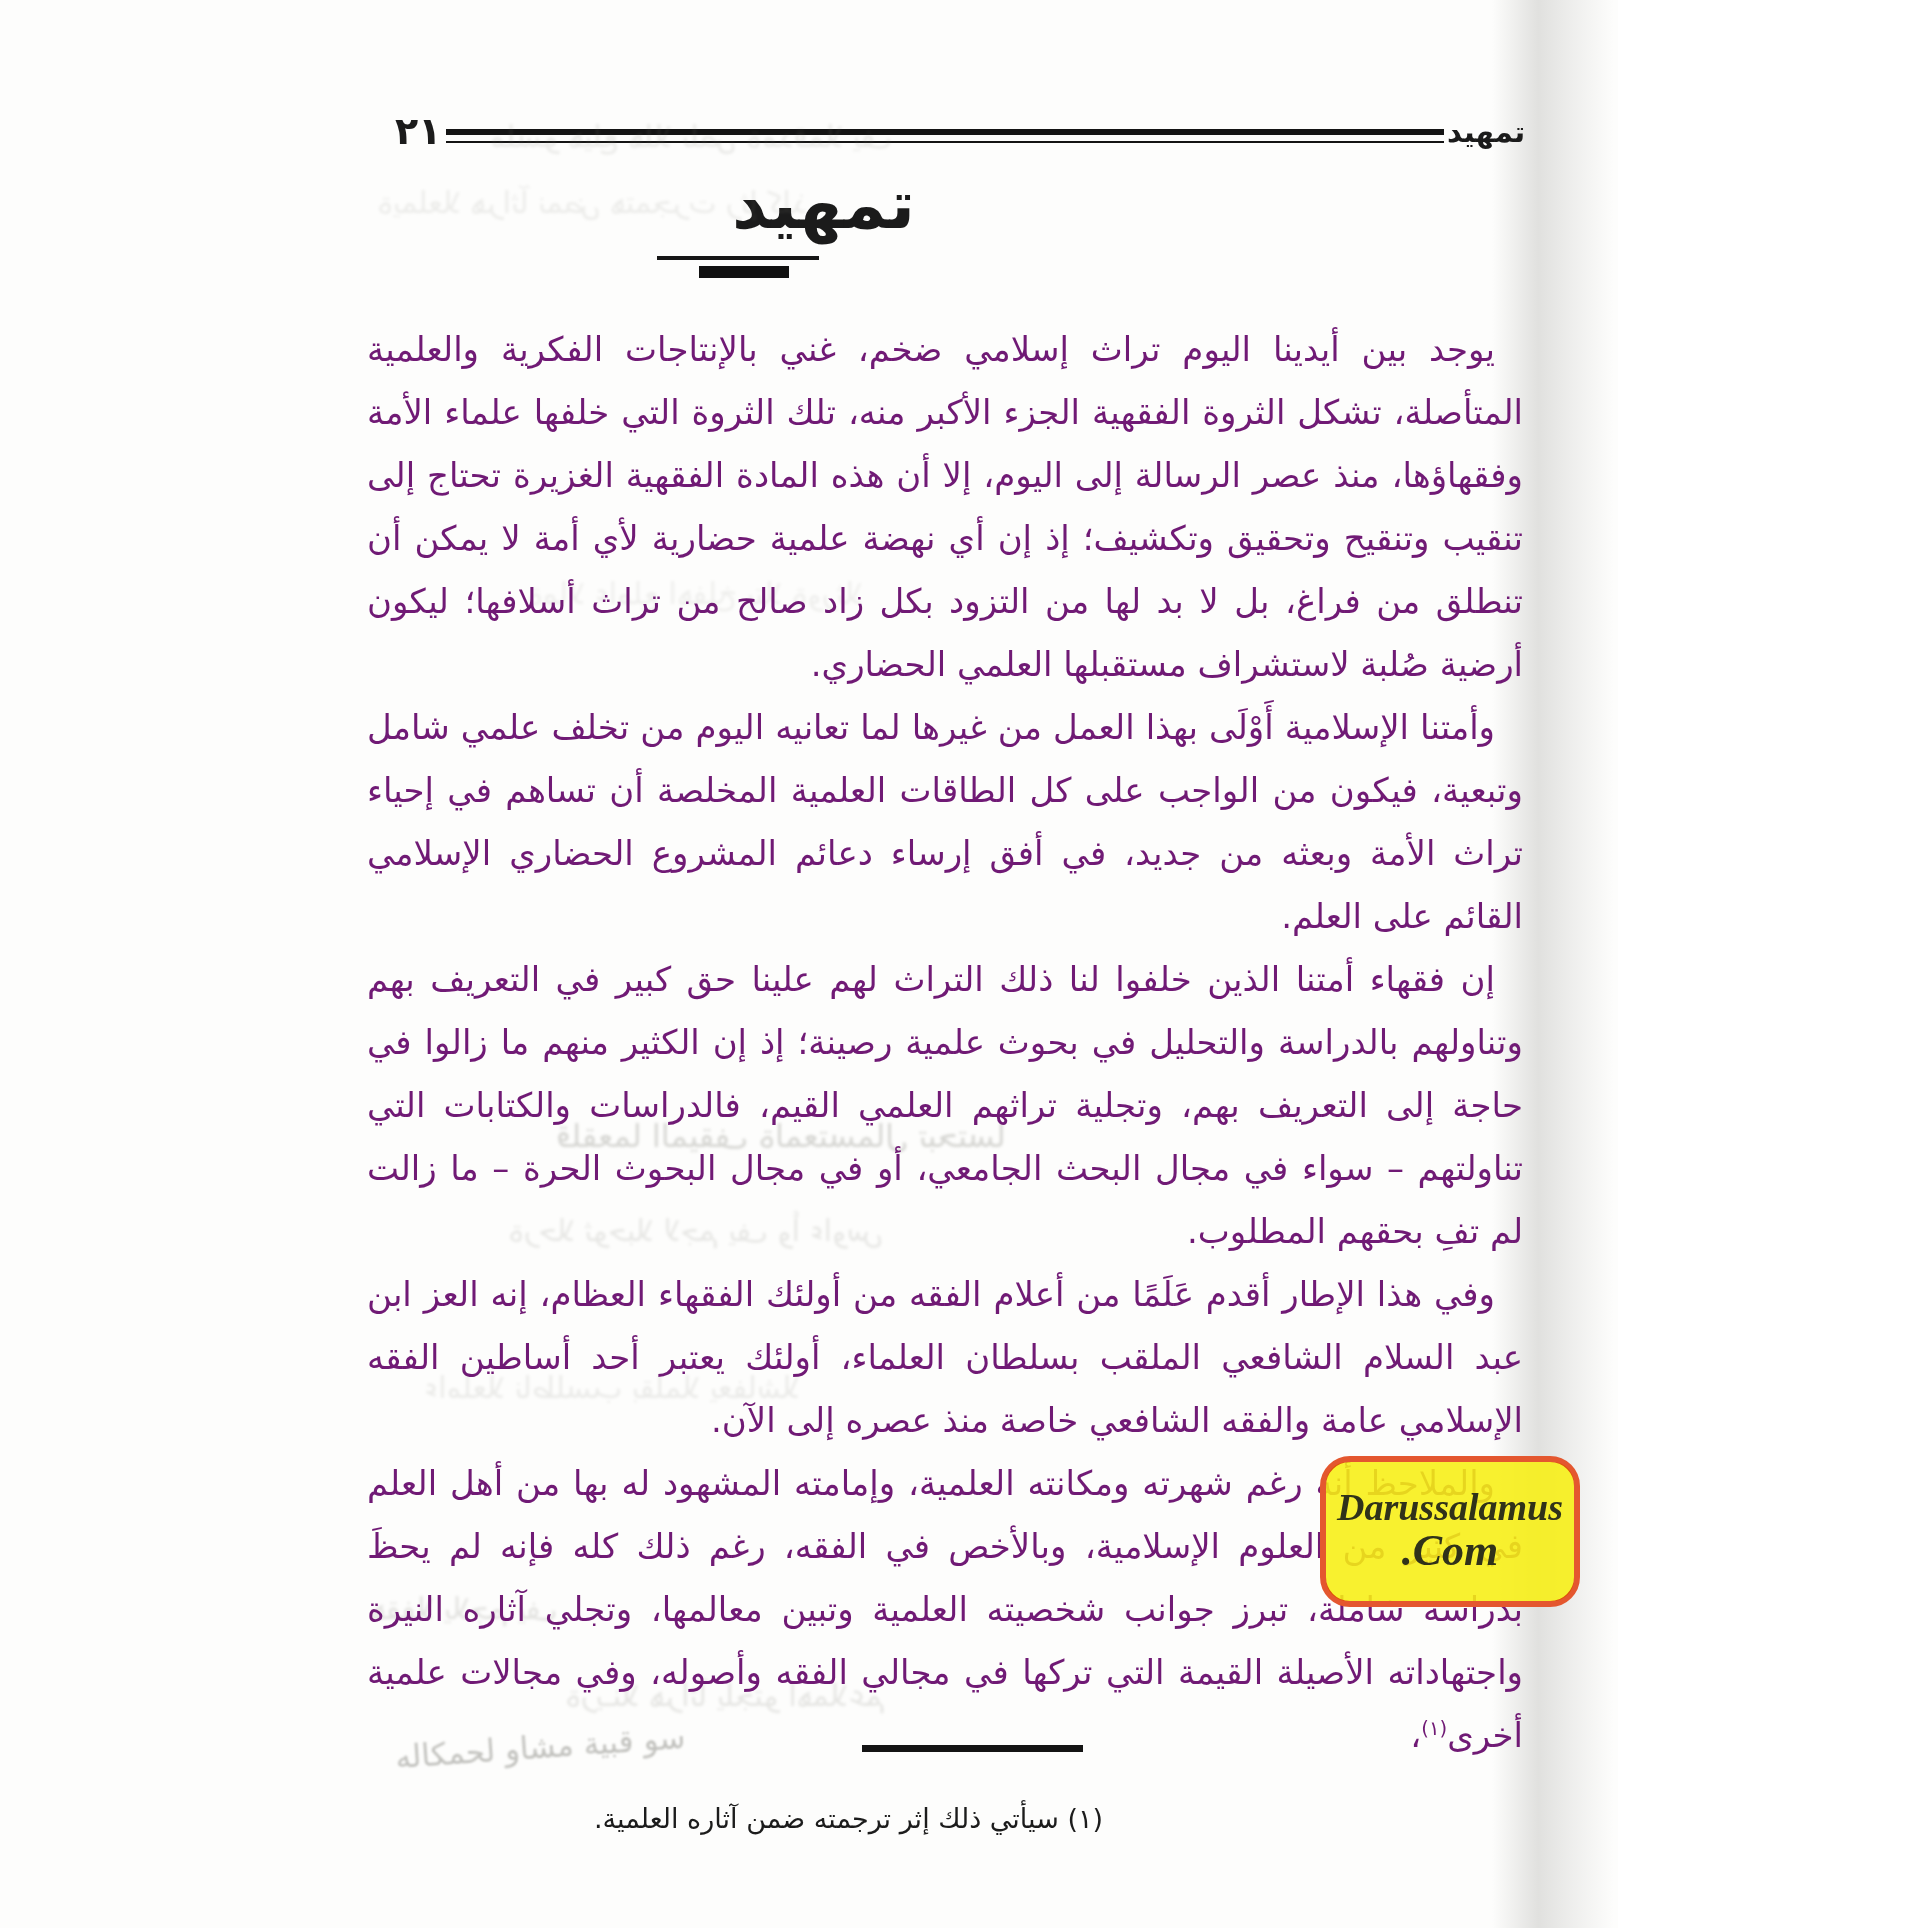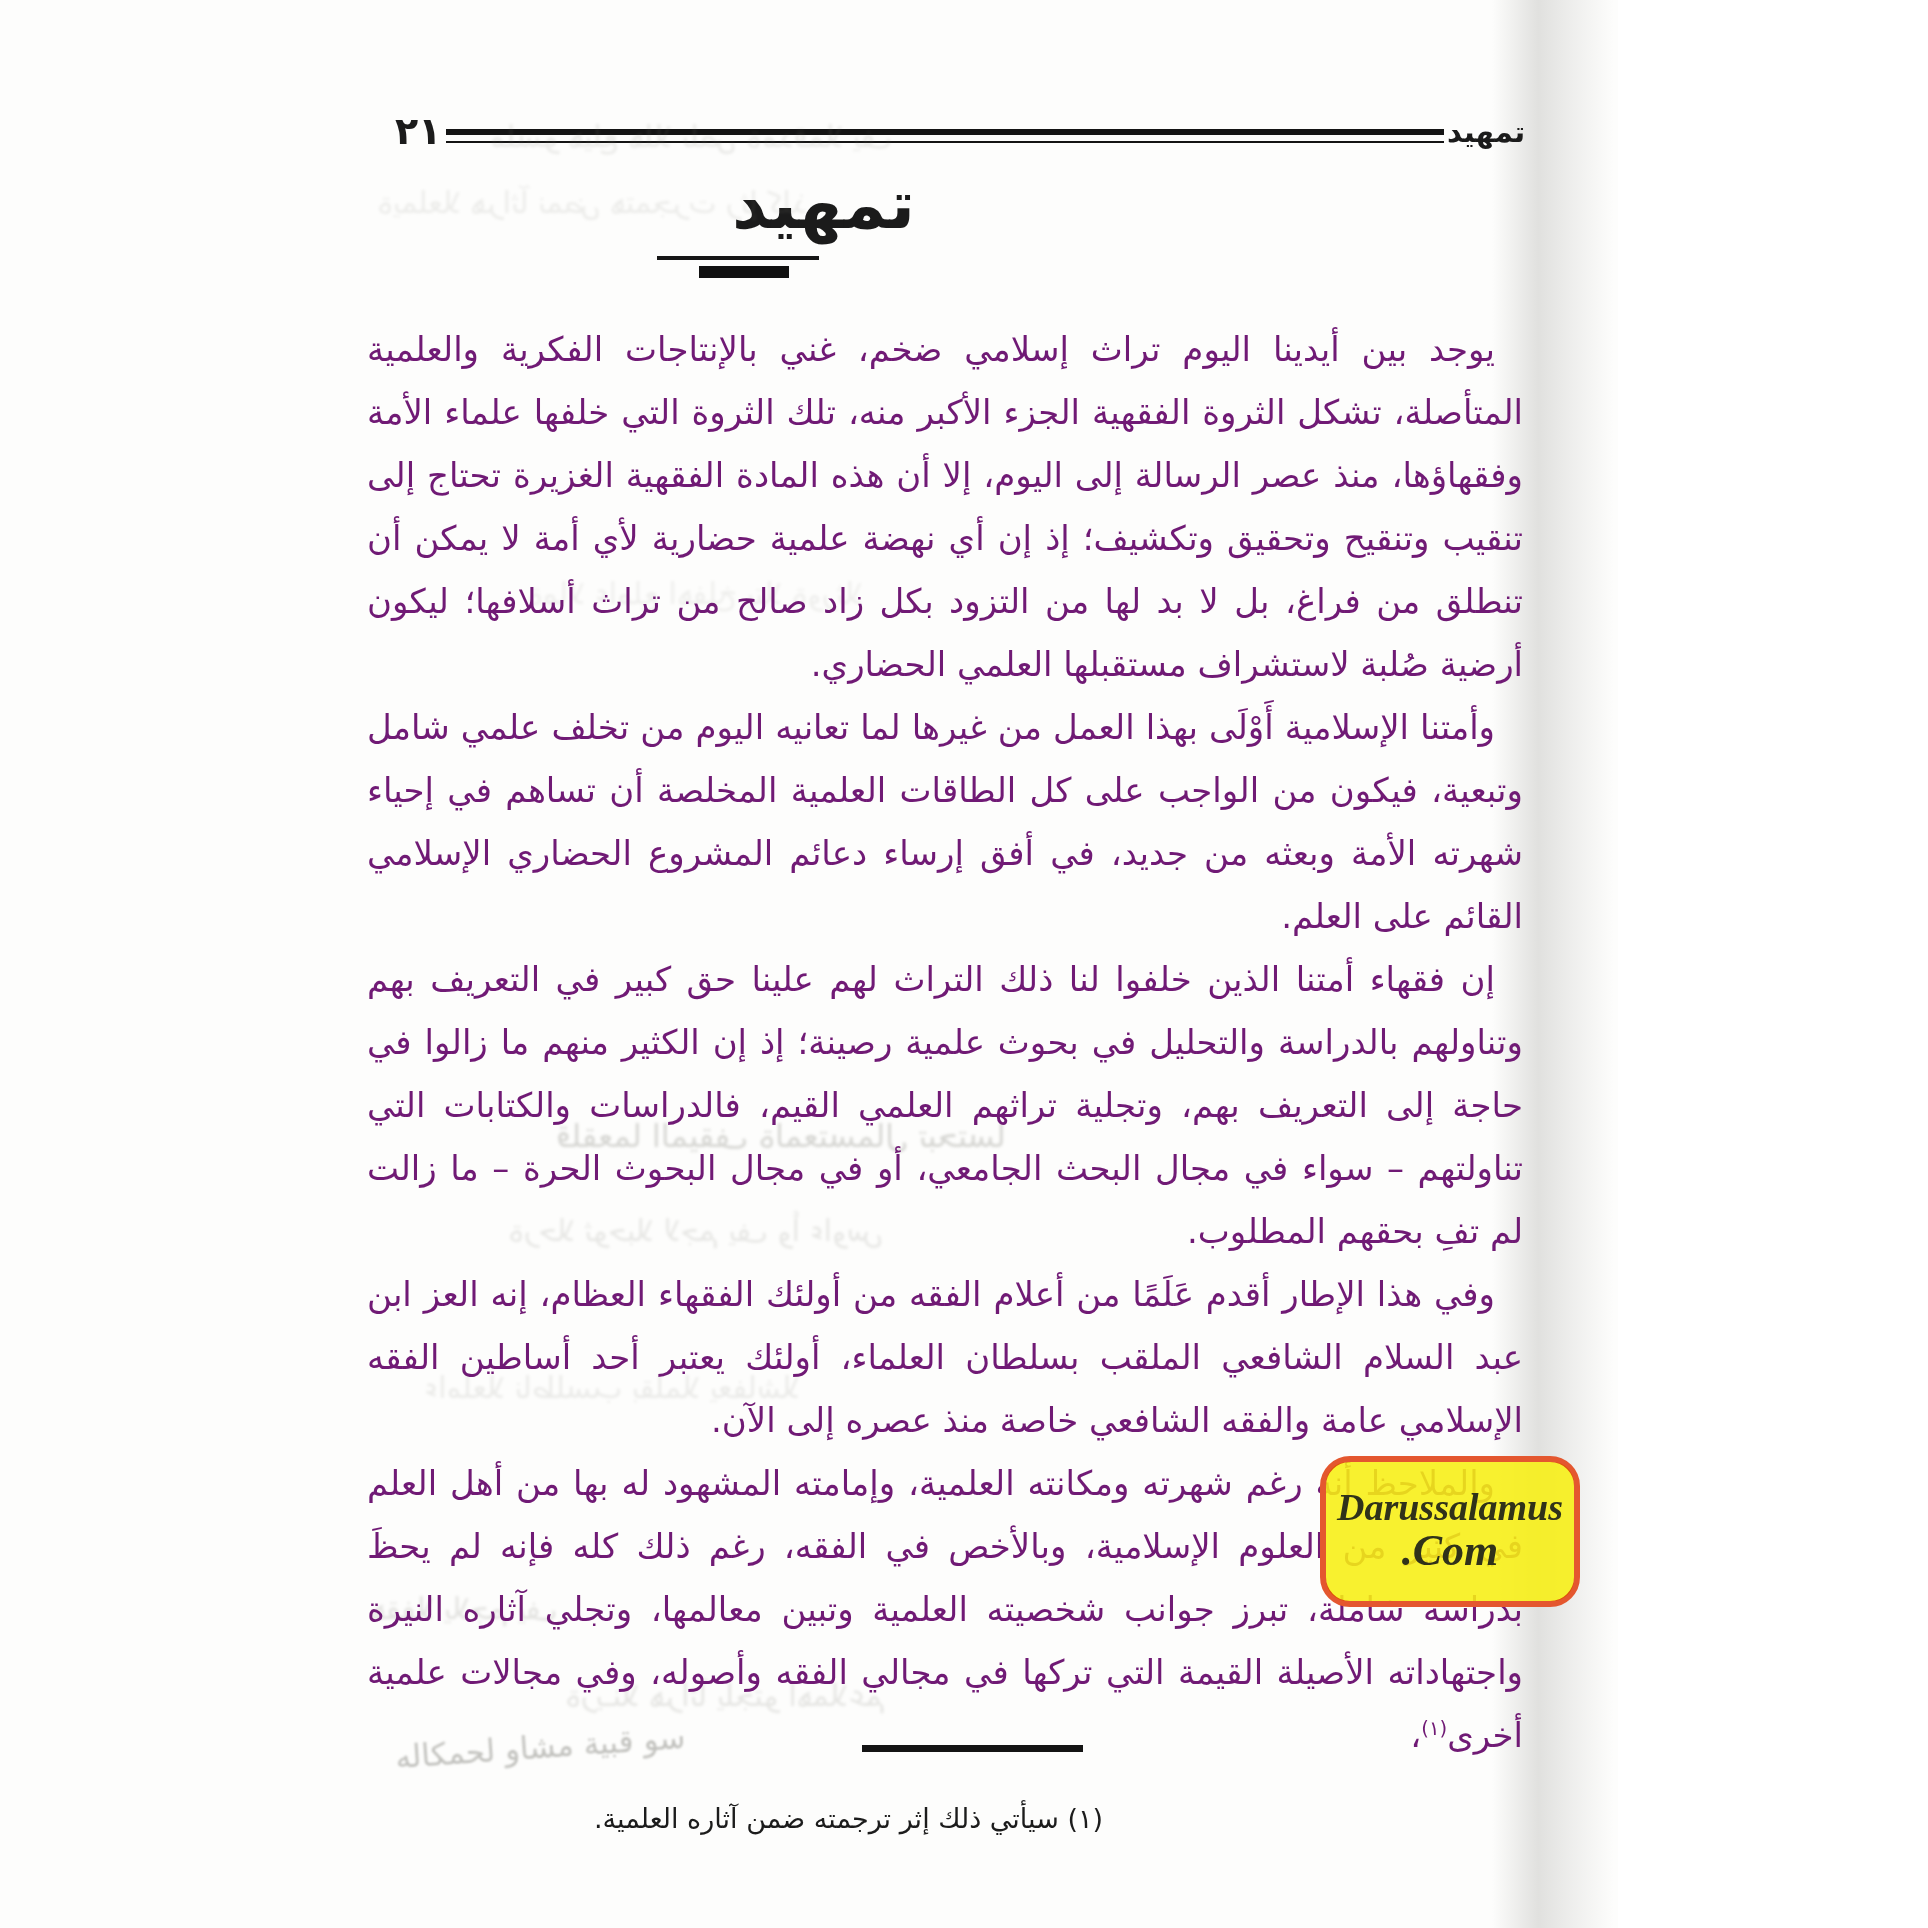--- a/index.html
+++ b/index.html
@@ -203,21 +203,21 @@
   <span class="ghost g3">ةمالا ءاملع اهفلخ يتلا ةورثلا</span>
   <span class="ghost g4">قلقعما الميقف ةلمعتسمال تبحتسا</span>
   <span class="ghost g5">ةرحلا ثوحبلا لاجم يف وأ ءاوس</span>
   <span class="ghost g6">ءاملعلا ناطلسب بقلملا يعفاشلا</span>
   <span class="ghost g7">هقفلا يلاجم يف</span>
   <span class="ghost g8">ةريـنلا هراثآ يلجتو اهملاعم</span>
   <span class="handwriting">سو قبية مشاو لحمكاله</span>
 
   <main class="body-text">
     <p>يوجد بين أيدينا اليوم تراث إسلامي ضخم، غني بالإنتاجات الفكرية والعلمية المتأصلة، تشكل الثروة الفقهية الجزء الأكبر منه، تلك الثروة التي خلفها علماء الأمة وفقهاؤها، منذ عصر الرسالة إلى اليوم، إلا أن هذه المادة الفقهية الغزيرة تحتاج إلى تنقيب وتنقيح وتحقيق وتكشيف؛ إذ إن أي نهضة علمية حضارية لأي أمة لا يمكن أن تنطلق من فراغ، بل لا بد لها من التزود بكل زاد صالح من تراث أسلافها؛ ليكون أرضية صُلبة لاستشراف مستقبلها العلمي الحضاري.</p>
-    <p>وأمتنا الإسلامية أَوْلَى بهذا العمل من غيرها لما تعانيه اليوم من تخلف علمي شامل وتبعية، فيكون من الواجب على كل الطاقات العلمية المخلصة أن تساهم في إحياء شهرته الأمة وبعثه من جديد، في أفق إرساء دعائم المشروع الحضاري الإسلامي القائم على العلم.</p>
+    <p>وأمتنا الإسلامية أَوْلَى بهذا العمل من غيرها لما تعانيه اليوم من تخلف علمي شامل وتبعية، فيكون من الواجب على كل الطاقات العلمية المخلصة أن تساهم في إحياء تراث الأمة وبعثه من جديد، في أفق إرساء دعائم المشروع الحضاري الإسلامي القائم على العلم.</p>
     <p>إن فقهاء أمتنا الذين خلفوا لنا ذلك التراث لهم علينا حق كبير في التعريف بهم وتناولهم بالدراسة والتحليل في بحوث علمية رصينة؛ إذ إن الكثير منهم ما زالوا في حاجة إلى التعريف بهم، وتجلية تراثهم العلمي القيم، فالدراسات والكتابات التي تناولتهم – سواء في مجال البحث الجامعي، أو في مجال البحوث الحرة – ما زالت لم تفِ بحقهم المطلوب.</p>
     <p>وفي هذا الإطار أقدم عَلَمًا من أعلام الفقه من أولئك الفقهاء العظام، إنه العز ابن عبد السلام الشافعي الملقب بسلطان العلماء، أولئك يعتبر أحد أساطين الفقه الإسلامي عامة والفقه الشافعي خاصة منذ عصره إلى الآن.</p>
     <p><span>والملاحظ أنه رغم شهرته ومكانته العلمية، وإمامته المشهود له بها من أهل العلم في كثير من العلوم الإسلامية، وبالأخص في الفقه، رغم ذلك كله فإنه لم يحظَ بدراسة شاملة، تبرز جوانب شخصيته العلمية وتبين معالمها، وتجلي آثاره النيرة واجتهاداته الأصيلة القيمة التي تركها في مجالي الفقه وأصوله، وفي مجالات علمية أخرى</span><sup>(١)</sup><span>،</span></p>
   </main>
 
   <div class="footnote-separator"></div>
   <div class="footnote-text">(١) سيأتي ذلك إثر ترجمته ضمن آثاره العلمية.</div>
 
   <div class="stamp">
     <div class="stamp-bg"></div>

